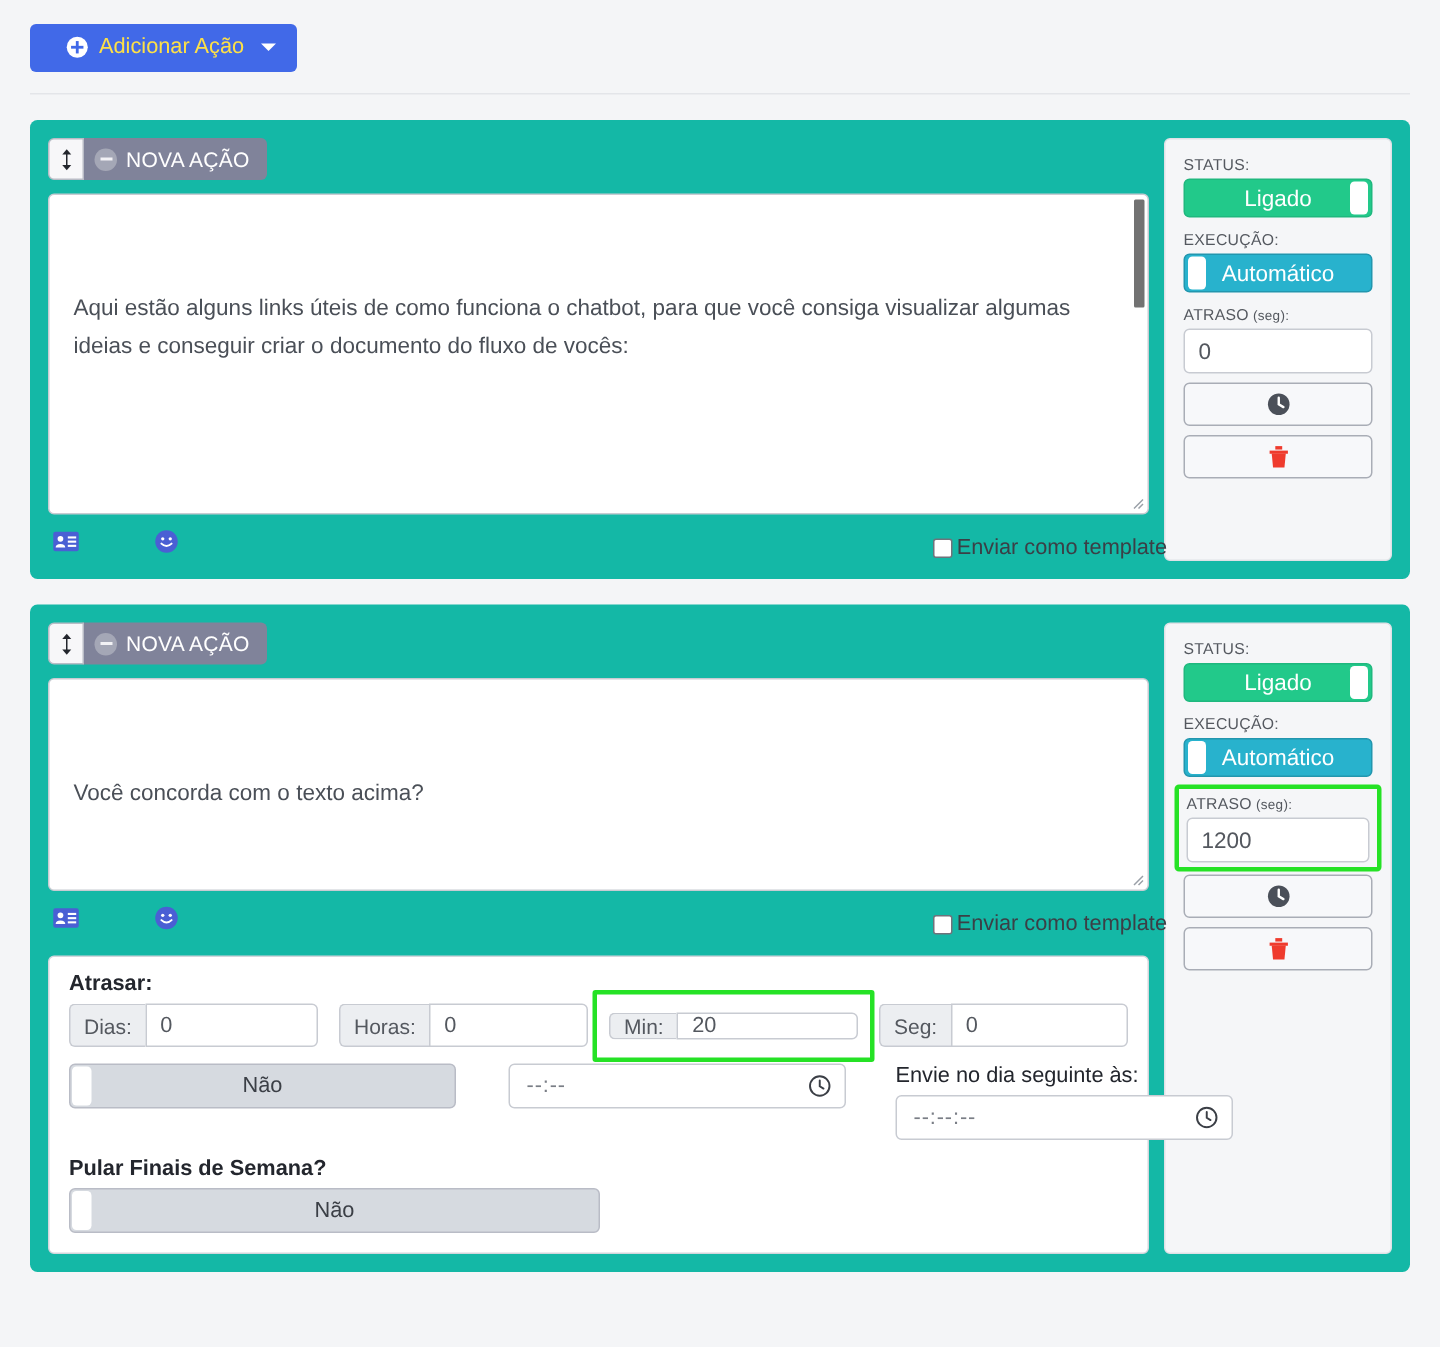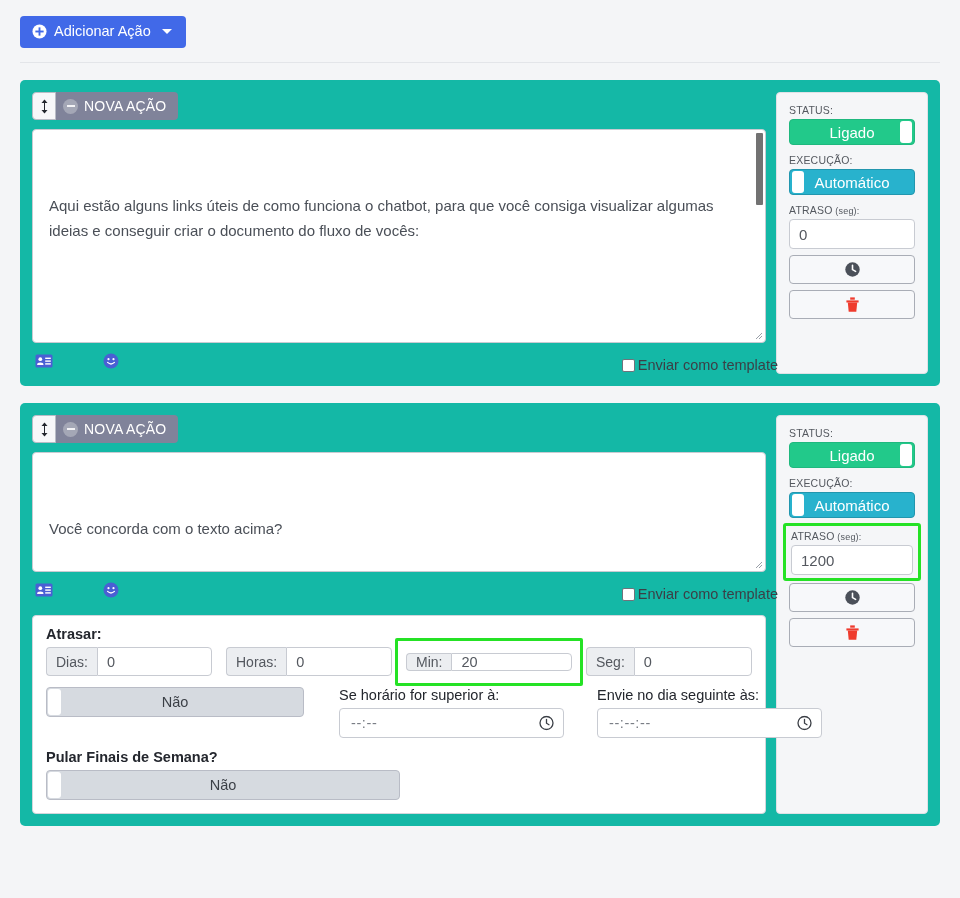--- a/index.html
+++ b/index.html
@@ -9,23 +9,23 @@
     background: #f4f5f7;
     font-family: "Liberation Sans", sans-serif;
     overflow: hidden;
   }
   .page { position: relative; width: 960px; height: 898px; }
 
   
   .toolbar { padding: 16px 20px 0 20px; }
   .btn-add {
     display: inline-flex; align-items: center; gap: 7px;
-    background: #4169e8; color: #ffffff;
+    background: #4169e8; color: #fde047;
     border: none; border-radius: 4px;
-    padding: 8px 14px 9px 12px;
+    padding: 8px 14px 9px 24px;
     font-size: 14.5px; font-family: "Liberation Sans", sans-serif;
     cursor: pointer; line-height: 1;
   }
   .btn-add .plus-icon { display:inline-block; width:15px; height:15px; }
   .caret {
     width: 0; height: 0; margin-left: 4px;
     border-left: 5px solid transparent;
     border-right: 5px solid transparent;
     border-top: 5px solid #fff;
   }
@@ -82,21 +82,21 @@
     overflow: hidden;
   }
   .editor-body {
     padding: 13px 16px 8px 16px;
     font-size: 15px; line-height: 25px;
     color: #4a4f57;
     white-space: pre-wrap;
     overflow: hidden;
   }
   .editor.tall .editor-body { height: 212px; }
-  .editor.short .editor-body { height: 118px; }
+  .editor.short .editor-body { height: 140px; }
   .editor-line { display: block; min-height: 25px; }
   .resize-grip {
     position: absolute; right: 2px; bottom: 2px;
     width: 10px; height: 10px; pointer-events: none;
   }
   .scroll-track {
     position: absolute; top: 1px; right: 1px; bottom: 1px; width: 8px;
     background: #ffffff;
   }
   .scroll-thumb {
@@ -450,21 +450,20 @@
         </div>
 
         <div class="sub-row">
           <div class="col c1">
             <div class="switch-wide">
               <span class="knob"></span>
               <span>Não</span>
             </div>
           </div>
           <div class="col c2">
-            <div class="col-label">Se horário for superior à:</div>
             <div class="time-input">
               <span>--:--</span>
               <svg class="clock-ico" width="15" height="15" viewBox="0 0 15 15">
                 <circle cx="7.5" cy="7.5" r="6.5" fill="none" stroke="#3b3f46" stroke-width="1.3"></circle>
                 <path d="M7.5 3.8 L7.5 7.7 L10 9.2" stroke="#3b3f46" stroke-width="1.3" fill="none" stroke-linecap="round"></path>
               </svg>
             </div>
           </div>
           <div class="col c3">
             <div class="col-label">Envie no dia seguinte às:</div>

